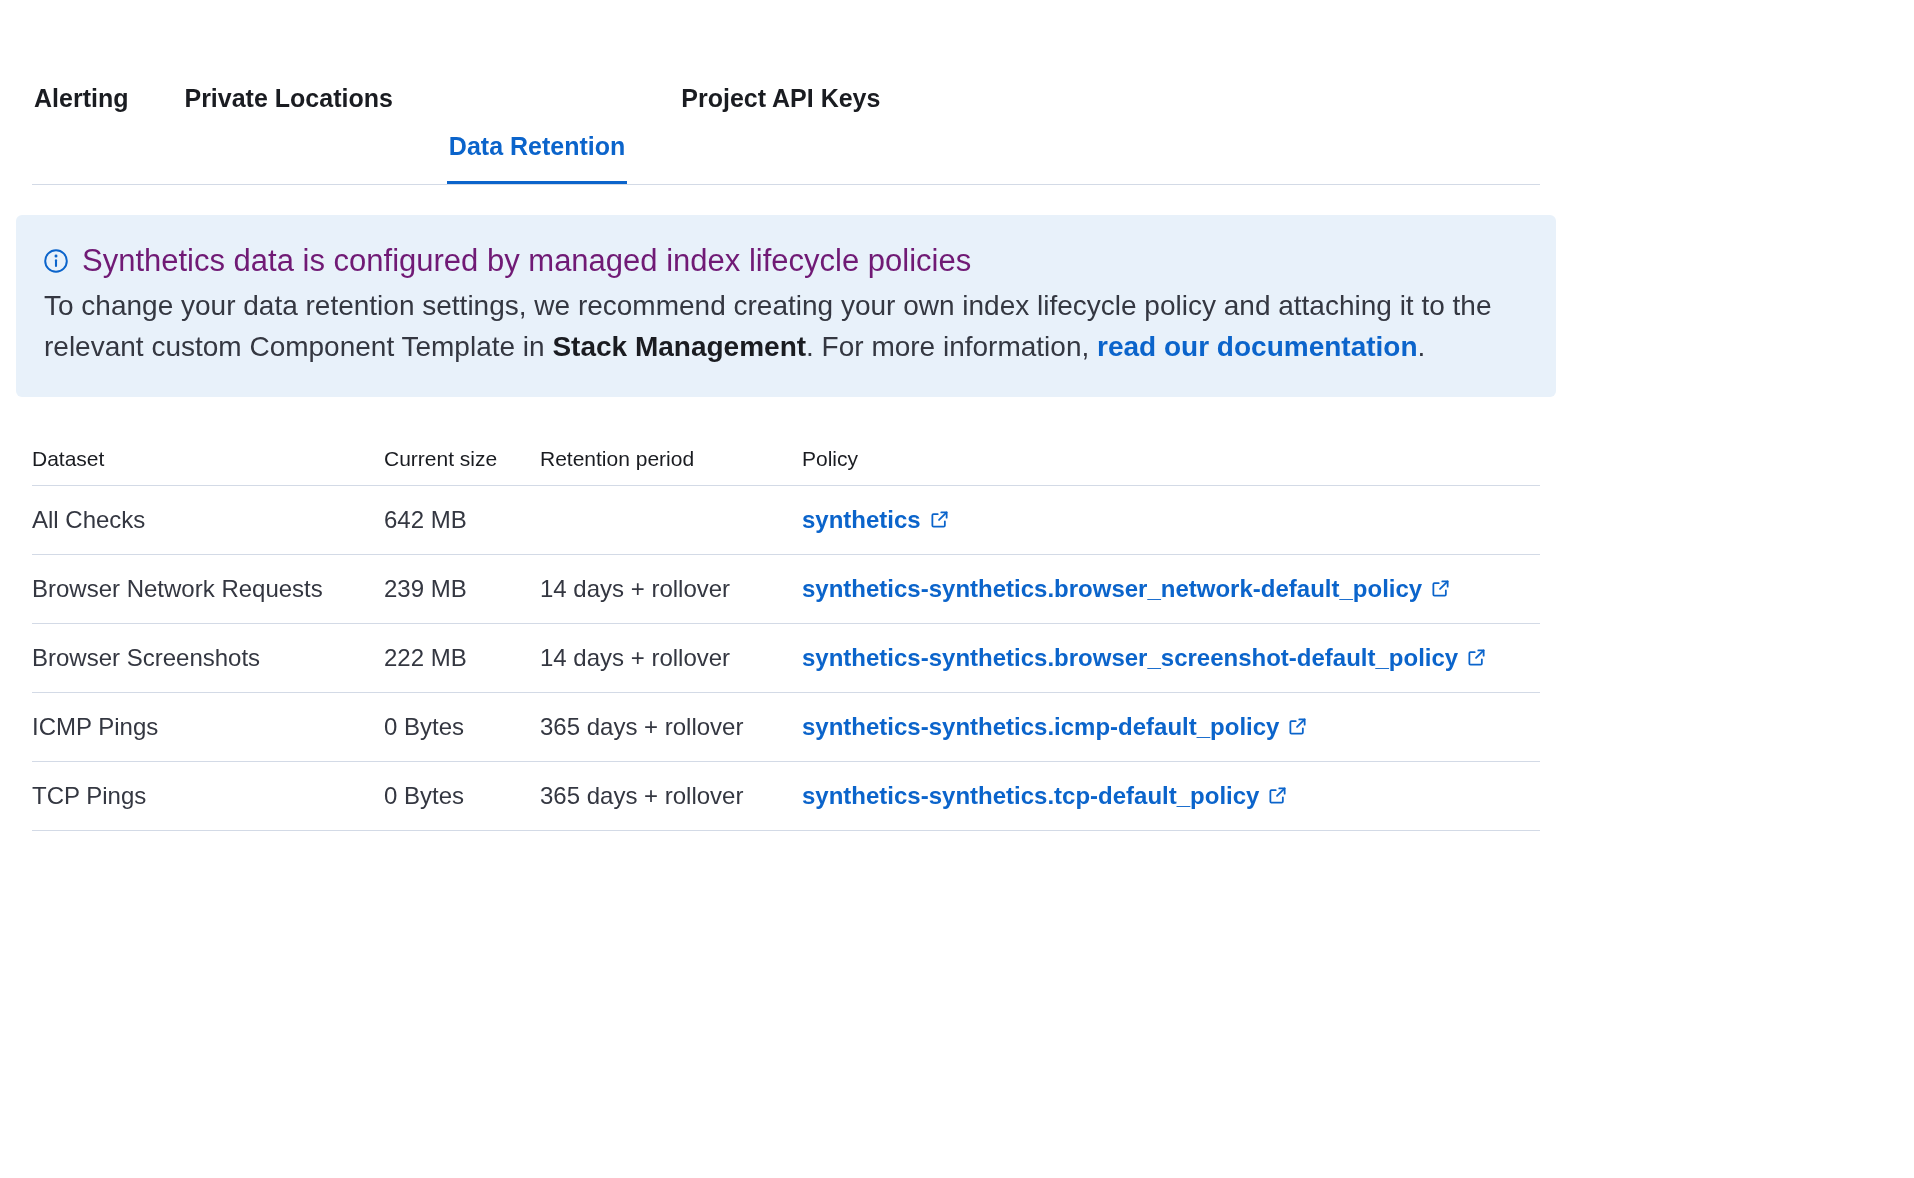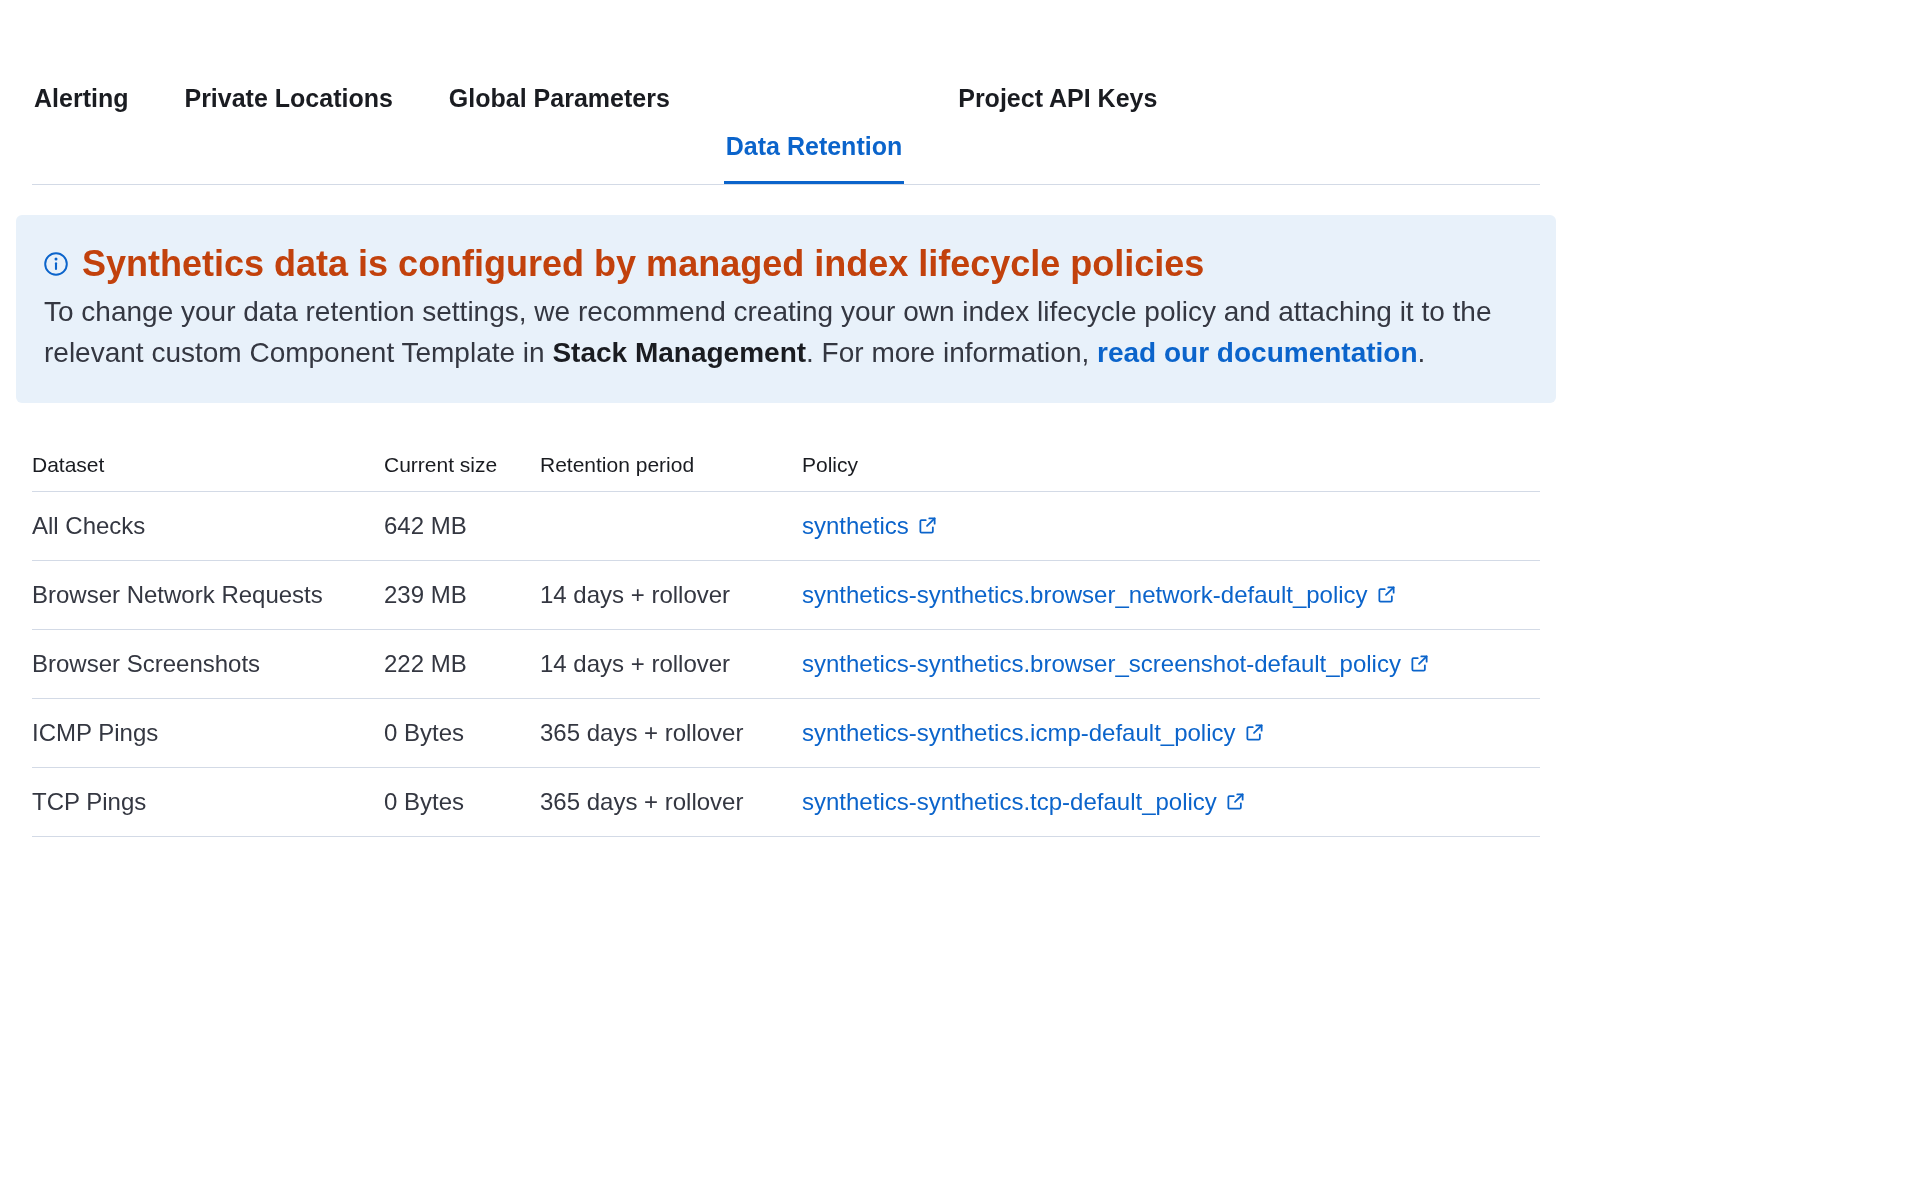--- a/index.html
+++ b/index.html
@@ -52,23 +52,23 @@
     border-radius: 6px;
     padding: 28px 28px 30px 28px;
   }
   .callout-header {
     display: flex;
     align-items: center;
     gap: 14px;
     color: #0b64cb;
   }
   .callout-title {
-    font-size: 36px;
-    font-weight: 700;
-    color: #c2410c;
+    font-size: 31px;
+    font-weight: 400;
+    color: #701a75;
   }
   .info-icon {
     width: 24px;
     height: 24px;
     flex: 0 0 auto;
     display: inline-flex;
   }
   .callout-body {
     margin-top: 7px;
     font-size: 28px;
@@ -106,42 +106,41 @@
     color: #343741;
     padding: 20px 0;
     border-bottom: 1px solid #d3dae6;
     vertical-align: middle;
   }
   a.policy-link {
     display: inline-flex;
     align-items: center;
     gap: 9px;
     color: #0b64cb;
-    font-weight: 400;
+    font-weight: 700;
     text-decoration: none;
     cursor: pointer;
   }
   .ext-icon {
     width: 19px;
     height: 19px;
     flex: 0 0 auto;
     position: relative;
     top: -1px;
   }
 </style>
 </head>
 <body>
 
 <div class="page">
 
 
   <div class="tab-bar">
     <div class="tab">Alerting</div>
     <div class="tab">Private Locations</div>
-    <div class="tab">Global Parameters</div>
     <div class="tab active">Data Retention</div>
     <div class="tab">Project API Keys</div>
   </div>
 
   <div class="callout">
     <div class="callout-header">
       <span class="info-icon">
         <svg viewBox="0 0 16 16" width="24" height="24" fill="none">
           <circle cx="8" cy="8" r="7.2" stroke="#0b64cb" stroke-width="1.3"></circle>
           <circle cx="8" cy="4.7" r="1" fill="#0b64cb"></circle>

